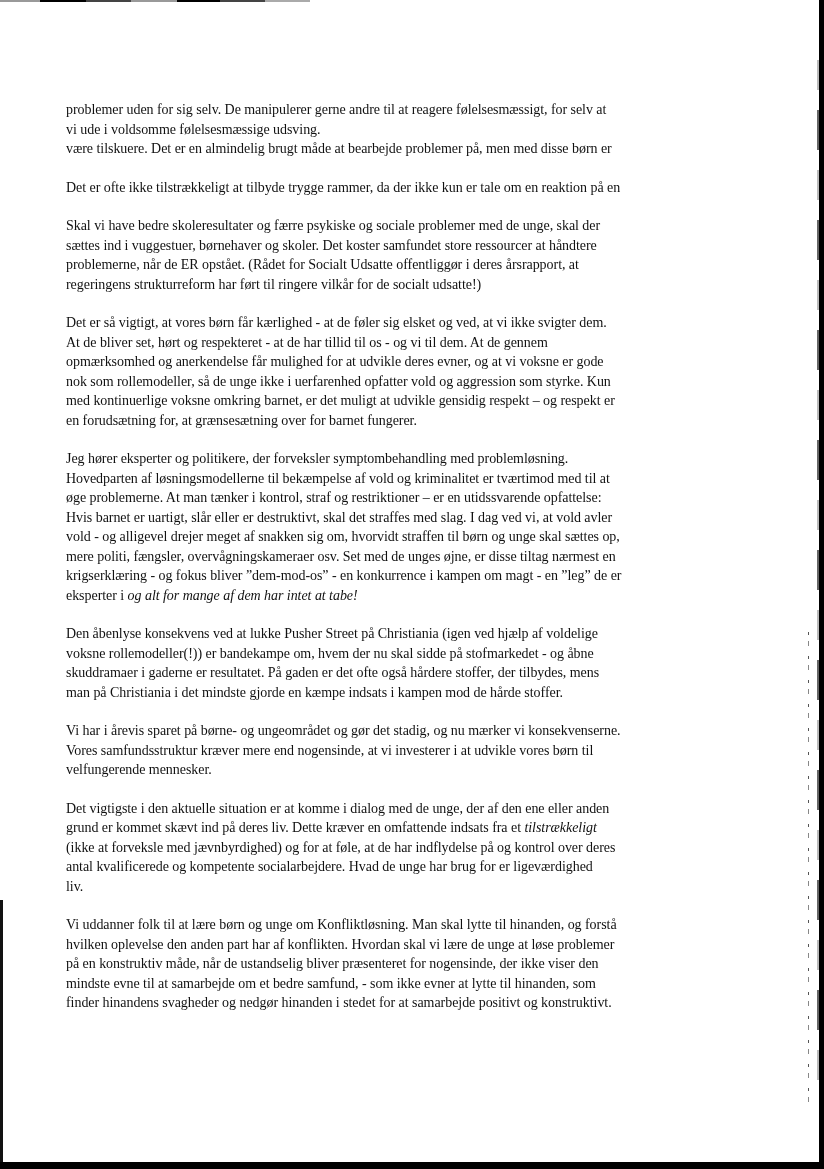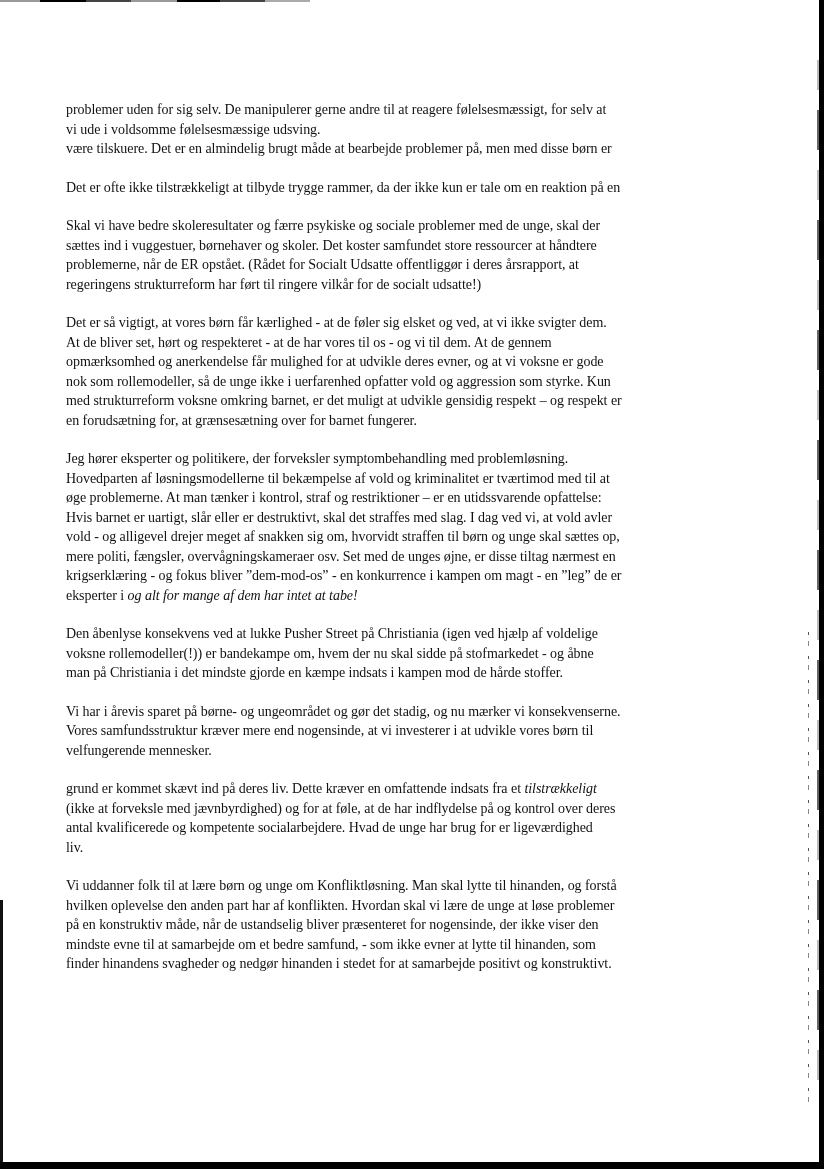--- a/index.html
+++ b/index.html
@@ -107,51 +107,53 @@
 
   <p class="paragraph">
     <span class="line">Skal vi have bedre skoleresultater og færre psykiske og sociale problemer med de unge, skal der</span>
     <span class="line">sættes ind i vuggestuer, børnehaver og skoler. Det koster samfundet store ressourcer at håndtere</span>
     <span class="line">problemerne, når de ER opstået. (Rådet for Socialt Udsatte offentliggør i deres årsrapport, at</span>
     <span class="line">regeringens strukturreform har ført til ringere vilkår for de socialt udsatte!)</span>
   </p>
 
   <p class="paragraph">
     <span class="line">Det er så vigtigt, at vores børn får kærlighed - at de føler sig elsket og ved, at vi ikke svigter dem.</span>
-    <span class="line">At de bliver set, hørt og respekteret - at de har vores til os - og vi til dem. At de gennem</span>
+    <span class="line">At de bliver set, hørt og respekteret - at de har tillid til os - og vi til dem. At de gennem</span>
     <span class="line">opmærksomhed og anerkendelse får mulighed for at udvikle deres evner, og at vi voksne er gode</span>
     <span class="line">nok som rollemodeller, så de unge ikke i uerfarenhed opfatter vold og aggression som styrke. Kun</span>
-    <span class="line">med strukturreform voksne omkring barnet, er det muligt at udvikle gensidig respekt – og  respekt er</span>
+    <span class="line">med kontinuerlige voksne omkring barnet, er det muligt at udvikle gensidig respekt – og  respekt er</span>
     <span class="line">en forudsætning for, at grænsesætning over for barnet fungerer.</span>
   </p>
 
   <p class="paragraph">
     <span class="line">Jeg hører eksperter og politikere, der forveksler symptombehandling med problemløsning.</span>
     <span class="line">Hovedparten af løsningsmodellerne til bekæmpelse af vold og kriminalitet er tværtimod med til at</span>
     <span class="line">øge problemerne. At man tænker i kontrol, straf og restriktioner – er en utidssvarende opfattelse:</span>
     <span class="line">Hvis barnet er uartigt, slår eller er destruktivt, skal det straffes med slag. I dag ved vi, at vold avler</span>
     <span class="line">vold - og alligevel drejer meget af snakken sig om, hvorvidt straffen til børn og unge skal sættes op,</span>
     <span class="line">mere politi, fængsler, overvågningskameraer osv. Set med de unges øjne, er disse tiltag nærmest en</span>
     <span class="line">krigserklæring - og fokus bliver ”dem-mod-os” - en konkurrence i kampen om magt - en ”leg” de er</span>
     <span class="line"><span>eksperter i </span><em>og alt for mange af dem har intet at tabe!</em></span>
   </p>
 
   <p class="paragraph">
     <span class="line">Den åbenlyse konsekvens ved at lukke Pusher Street på Christiania (igen ved hjælp af voldelige</span>
     <span class="line">voksne rollemodeller(!)) er bandekampe om, hvem der nu skal sidde på stofmarkedet -  og åbne</span>
+    <span class="line">skuddramaer i gaderne er resultatet. På gaden er det ofte også hårdere stoffer, der tilbydes, mens</span>
     <span class="line">man på Christiania i det mindste gjorde en kæmpe indsats i kampen mod de hårde stoffer.</span>
   </p>
 
   <p class="paragraph">
     <span class="line">Vi har i årevis sparet på børne- og ungeområdet og gør det stadig, og nu mærker vi konsekvenserne.</span>
     <span class="line">Vores samfundsstruktur kræver mere end nogensinde, at vi investerer i at udvikle vores børn til</span>
     <span class="line">velfungerende mennesker.</span>
   </p>
 
   <p class="paragraph">
+    <span class="line">Det vigtigste i den aktuelle situation er at komme i dialog med de unge, der af den ene eller anden</span>
     <span class="line"><span>grund er kommet skævt ind på deres liv. Dette kræver en omfattende indsats fra et </span><em>tilstrækkeligt</em></span>
     <span class="line">(ikke at forveksle med jævnbyrdighed) og for at føle, at de har indflydelse på og kontrol over deres</span>
     <span class="line">antal kvalificerede og kompetente socialarbejdere. Hvad de unge har brug for er ligeværdighed</span>
     <span class="line">liv.</span>
   </p>
 
   <p class="paragraph">
     <span class="line">Vi uddanner folk til at lære børn og unge om Konfliktløsning. Man skal lytte til hinanden, og forstå</span>
     <span class="line">hvilken oplevelse den anden part har af konflikten. Hvordan skal vi lære de unge at løse problemer</span>
     <span class="line">på en konstruktiv måde, når de ustandselig bliver præsenteret for nogensinde, der ikke viser den</span>

